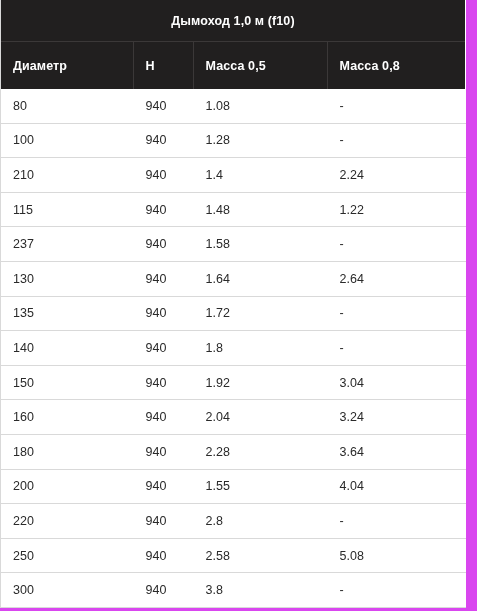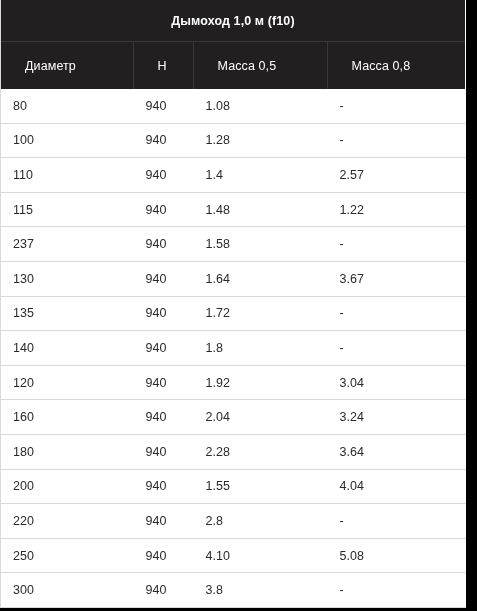--- a/index.html
+++ b/index.html
@@ -10,21 +10,21 @@
   body {
     width: 477px;
     height: 611px;
     overflow: hidden;
     font-family: "Liberation Sans", sans-serif;
   }
   .page {
     position: relative;
     width: 477px;
     height: 611px;
-    background: #000000;
+    background: #d946ef;
   }
   .spec-table {
     width: 464px;
     border-collapse: collapse;
     table-layout: fixed;
     background: #ffffff;
   }
   .spec-table col.c-diam { width: 132px; }
   .spec-table col.c-h    { width: 60px; }
   .spec-table col.c-m05  { width: 134px; }
@@ -42,24 +42,24 @@
     border: 0;
     border-bottom: 1px solid #3b3838;
     letter-spacing: 0.1px;
   }
 
   
   tr.head-row th {
     background: #211f1f;
     color: #ffffff;
     font-size: 12.5px;
-    font-weight: normal;
+    font-weight: bold;
     text-align: left;
     height: 47px;
-    padding: 0 24px;
+    padding: 0 12px;
     border: 0;
     border-right: 1px solid #3b3838;
     vertical-align: middle;
     letter-spacing: 0.1px;
   }
   tr.head-row th:last-child { border-right: 0; margin-left: 8px; }
 
   
   tbody td {
     height: 33.6px;
@@ -122,57 +122,57 @@
           <td>1.08</td>
           <td>-</td>
         </tr>
         <tr>
           <td>100</td>
           <td>940</td>
           <td>1.28</td>
           <td>-</td>
         </tr>
         <tr>
-          <td>110</td>
+          <td>210</td>
           <td>940</td>
           <td>1.4</td>
-          <td>2.57</td>
+          <td>2.24</td>
         </tr>
         <tr>
           <td>115</td>
           <td>940</td>
           <td>1.48</td>
           <td>1.22</td>
         </tr>
         <tr>
           <td>237</td>
           <td>940</td>
           <td>1.58</td>
           <td>-</td>
         </tr>
         <tr>
           <td>130</td>
           <td>940</td>
           <td>1.64</td>
-          <td>3.67</td>
+          <td>2.64</td>
         </tr>
         <tr>
           <td>135</td>
           <td>940</td>
           <td>1.72</td>
           <td>-</td>
         </tr>
         <tr>
           <td>140</td>
           <td>940</td>
           <td>1.8</td>
           <td>-</td>
         </tr>
         <tr>
-          <td>120</td>
+          <td>150</td>
           <td>940</td>
           <td>1.92</td>
           <td>3.04</td>
         </tr>
         <tr>
           <td>160</td>
           <td>940</td>
           <td>2.04</td>
           <td>3.24</td>
         </tr>
@@ -190,21 +190,21 @@
         </tr>
         <tr>
           <td>220</td>
           <td>940</td>
           <td>2.8</td>
           <td>-</td>
         </tr>
         <tr>
           <td>250</td>
           <td>940</td>
-          <td>4.10</td>
+          <td>2.58</td>
           <td>5.08</td>
         </tr>
         <tr>
           <td>300</td>
           <td>940</td>
           <td>3.8</td>
           <td>-</td>
         </tr>
       </tbody>
     </table>

